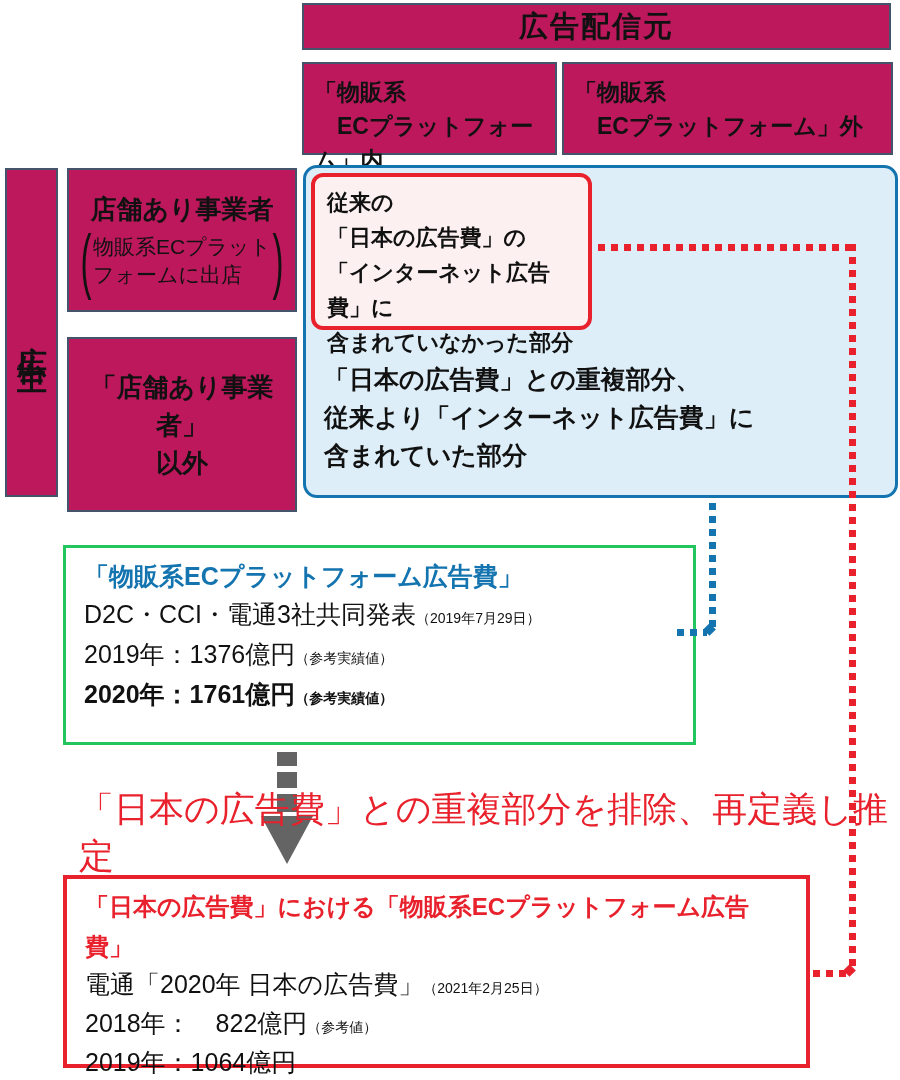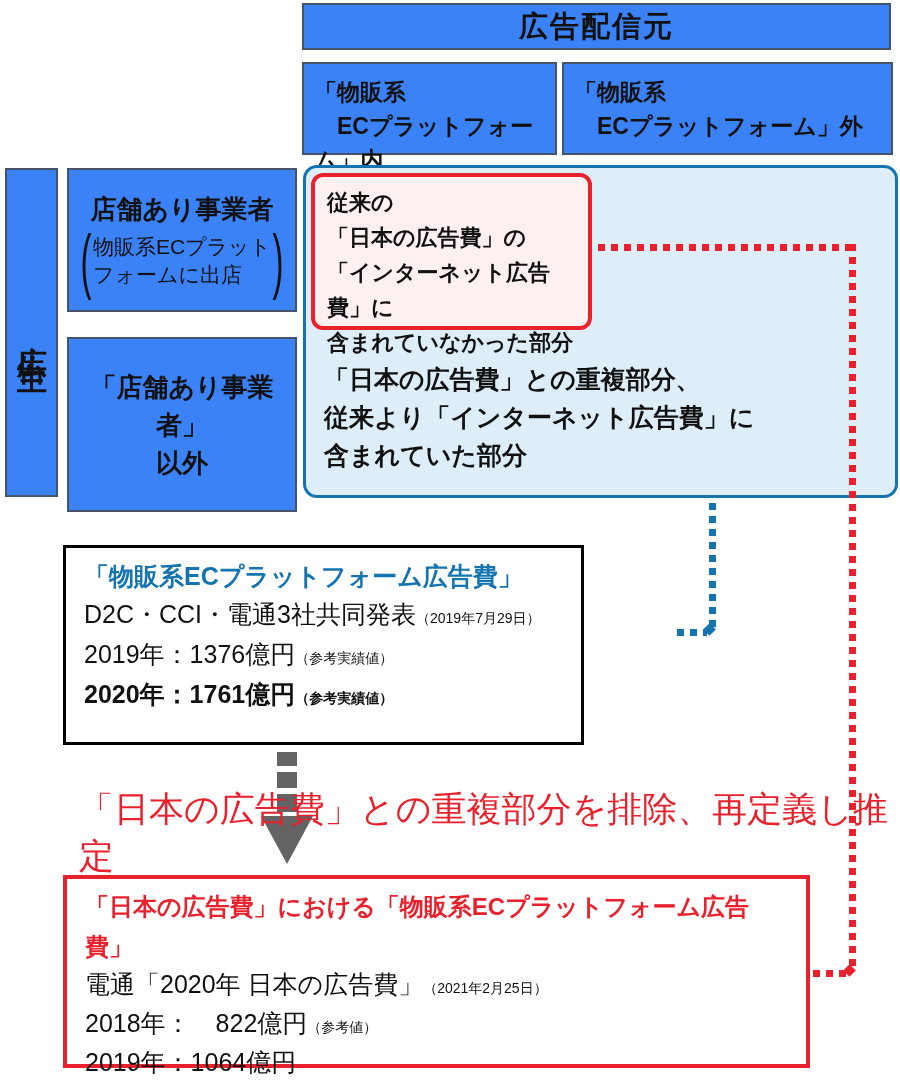--- a/index.html
+++ b/index.html
@@ -10,21 +10,21 @@
     height: 1080px;
     background: #ffffff;
     font-family: "Liberation Sans", "DejaVu Sans", sans-serif;
     color: #111;
     overflow: hidden;
   }
   .abs { position: absolute; }
   .ml { white-space: pre-line; }
 
   
-  .nbox { border: 2px solid #44546a; background: #3b82f6; }
+  .nbox { border: 2px solid #44546a; background: #be185d; }
 
   .header-box {
     left: 302px; top: 3px; width: 589px; height: 47px;
     display: flex; align-items: center; justify-content: center;
     font-size: 29px; font-weight: 700; letter-spacing: 2px;
   }
   .col-box {
     top: 62px; height: 93px;
     padding: 11px 0 13px 10px;
     font-size: 23px; font-weight: 700; line-height: 34px;
@@ -67,22 +67,22 @@
     font-size: 22px; font-weight: 700; line-height: 35px;
   }
   .overlap-text {
     left: 324px; top: 360px; width: 560px;
     font-size: 25px; font-weight: 700; line-height: 38px;
   }
 
   
   .fact-box { background: #fff; padding: 8px 18px; }
   .blue-fact-box {
-    left: 63px; top: 545px; width: 521px; height: 200px;
-    border: 3px solid #000000;
+    left: 63px; top: 545px; width: 633px; height: 200px;
+    border: 3px solid #22c55e;
   }
   .red-fact-box {
     left: 63px; top: 875px; width: 747px; height: 193px;
     border: 4px solid #e8212c;
   }
   .fact-title-blue { color: #1474b0; font-size: 25px; font-weight: 700; line-height: 40px; }
   .fact-title-red  { color: #e8212c; font-size: 24px; font-weight: 700; line-height: 40px; }
   .fact-line { font-size: 25px; line-height: 36px; }
   .fact-line.bold { font-weight: 700; }
   .note { font-size: 14px; }

